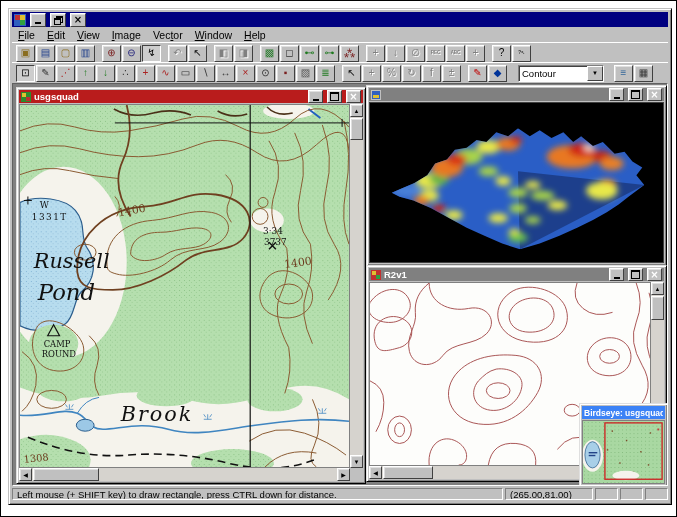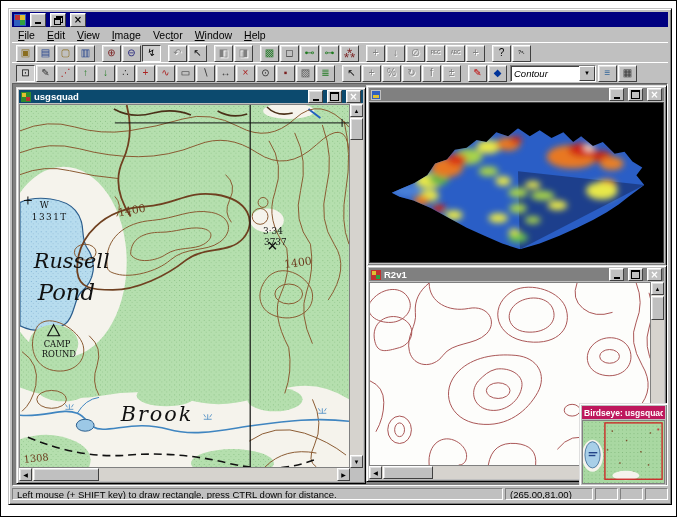--- a/index.html
+++ b/index.html
@@ -27,32 +27,32 @@
       border-top:1px solid #fff;}
   .tb1{top:33px;} .tb2{top:53px;border-bottom:1px solid #808080;}
   .tb-btn{width:17px;height:15px;margin-right:1px;background:#c0c0c0;border:1px solid;
       border-color:#fff #404040 #404040 #fff;box-shadow:inset 1px 1px 0 #dfdfdf;
       display:flex;align-items:center;justify-content:center;font-size:10px;line-height:10px;color:#222;flex:0 0 auto;}
   .tb-btn.pressed{border-color:#404040 #fff #fff #404040;box-shadow:none;background:#cdcdcd;}
   .tb-btn.disabled span{color:#808080;text-shadow:1px 1px 0 #fff;}
   .tb-btn.tiny span{font-size:4.5px;font-weight:bold;letter-spacing:0;}
   .tb-gap{width:6px;flex:0 0 auto;}
   .dropdown{height:15px;width:84px;background:#fff;border:1px solid;border-color:#808080 #fff #fff #808080;
-      box-shadow:inset 1px 1px 0 #404040;display:flex;align-items:center;margin:0 2px;flex:0 0 auto;font-style:italic;}
+      box-shadow:inset 1px 1px 0 #404040;display:flex;align-items:center;margin:0 10px;flex:0 0 auto;}
   .dropdown .dd-text{flex:1;font-size:9.5px;padding-left:3px;}
   .dd-arrow{width:14px;height:13px;background:#c0c0c0;border:1px solid;border-color:#fff #404040 #404040 #fff;
       display:flex;align-items:center;justify-content:center;font-size:6px;}
   .client{position:absolute;left:3px;top:74px;right:3px;bottom:18px;background:#808080;
       border:1px solid;border-color:#606060 #fff #fff #606060;overflow:hidden;}
   
   .win{position:absolute;background:#c0c0c0;border:1px solid;border-color:#dfdfdf #000 #000 #dfdfdf;
       box-shadow:inset 1px 1px 0 #fff, inset -1px -1px 0 #808080;box-sizing:border-box;}
   .wtitle{height:13px;margin:2px 2px 1px 2px;display:flex;align-items:center;padding:0 2px;gap:3px;
       font-size:9.5px;font-weight:bold;color:#fff;}
-  .wtitle.active{background:#0c4a6e;} .wtitle.inactive{background:#808080;}
+  .wtitle.active{background:#b91c1c;} .wtitle.inactive{background:#808080;}
   .wtitle .spacer{flex:1;}
   .wtitle .wbtn{width:13px;height:11px;}
   .wbody{position:absolute;left:2px;right:2px;top:16px;bottom:2px;overflow:hidden;background:#fff;}
   .canvas{position:absolute;left:0;top:0;right:13px;bottom:13px;border:1px solid #808080;box-sizing:border-box;}
   .canvas.noscroll{right:0;bottom:0;}
   .canvas svg{display:block;width:100%;height:100%;}
   .vscroll{position:absolute;top:0;bottom:13px;right:0;width:13px;background:#d6d3ce;}
   .hscroll{position:absolute;left:0;right:13px;bottom:0;height:13px;background:#d6d3ce;}
   .sb-btn{position:absolute;width:13px;height:13px;background:#c0c0c0;border:1px solid;
       border-color:#fff #404040 #404040 #fff;box-shadow:inset 1px 1px 0 #dfdfdf;
@@ -545,21 +545,21 @@
           <div class="hscroll">
             <span class="sb-btn" style="left:0;top:0;">◀</span>
             <span class="sb-thumb" style="left:14px;top:0;width:50px;height:13px;"></span>
             <span class="sb-btn" style="right:0;top:0;">▶</span>
           </div>
           <div class="sb-corner"></div>
         </div>
       </div>
 
       <div class="win" style="left:566px;top:319px;width:89px;height:84px;z-index:5;">
-        <div class="wtitle inactive" style="background:#be185d;">
+        <div class="wtitle inactive" style="background:#3b82f6;">
           <span style="font-size:8.5px;white-space:nowrap;overflow:hidden;">Birdseye: usgsquad</span>
         </div>
         <div class="wbody">
           <div class="canvas noscroll">
             <svg viewBox="0 0 85 66" preserveAspectRatio="none">
               <defs>
                 <pattern id="pg2" width="4" height="4" patternUnits="userSpaceOnUse">
                   <rect width="4" height="4" fill="#a9d8a2"></rect>
                   <rect x="1" y="1" width="1" height="1" fill="#85bb7f"></rect>
                 </pattern>

